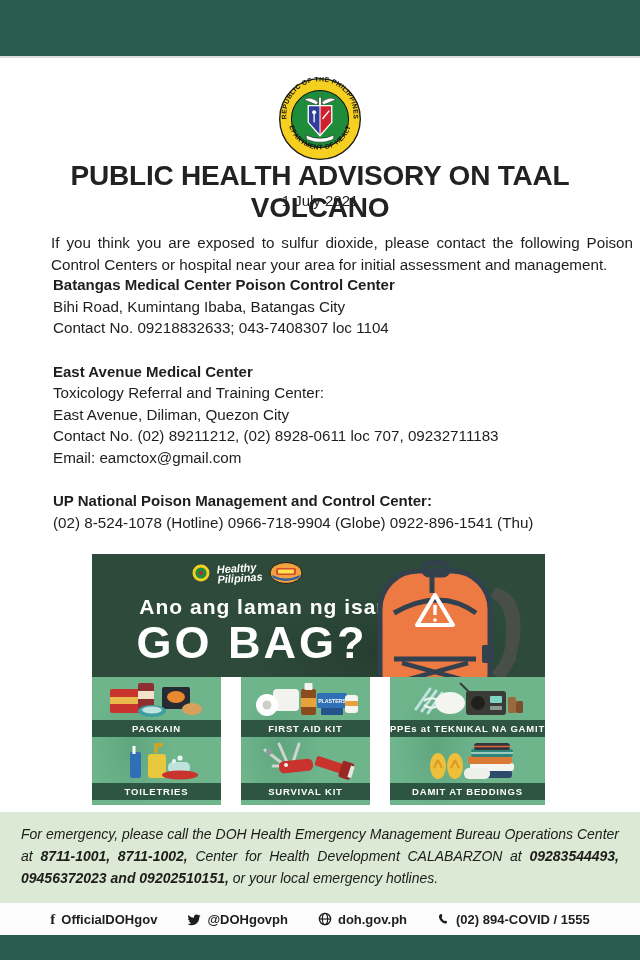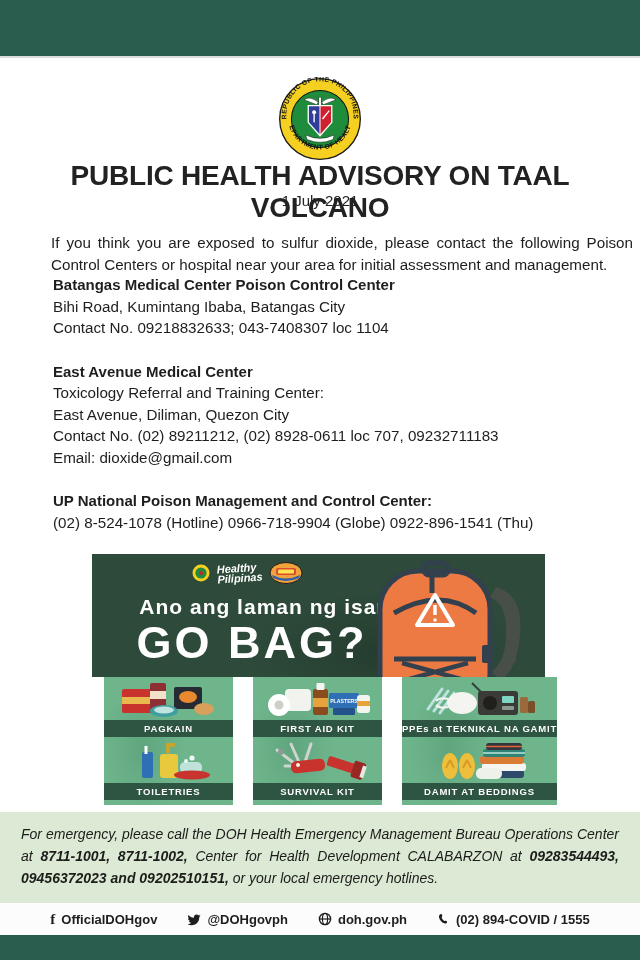--- a/index.html
+++ b/index.html
@@ -25,21 +25,21 @@
   .infographic{position:absolute;top:554px;left:92px;width:453px;height:251px;background:#ffffff;}
   .banner{position:relative;width:453px;height:123px;background:#2d4a3a;overflow:hidden;
           background-image:radial-gradient(ellipse 200px 90px at 65% 80%, rgba(0,0,0,.18), transparent 70%);}
   .brandrow{position:absolute;top:8px;left:100px;display:flex;align-items:center;gap:7px;}
   .brandtext{color:#fff;font-size:11px;font-weight:bold;font-style:italic;line-height:10px;transform:rotate(-4deg);}
   .q1{position:absolute;top:41px;left:8px;width:304px;text-align:right;color:#fff;
       font-size:21px;font-weight:bold;letter-spacing:1px;}
   .q2{position:absolute;top:63px;left:8px;width:304px;text-align:center;color:#fff;
       font-size:45px;font-weight:bold;letter-spacing:3px;}
   .backpack{position:absolute;left:266px;bottom:-4px;width:176px;height:122px;}
-  .grid{position:absolute;top:123px;left:12px;width:453px;height:128px;display:flex;gap:20px;}
+  .grid{position:absolute;top:123px;left:0;width:453px;height:128px;display:flex;gap:20px;}
   .col{flex:1;background:#6fb58c;display:flex;flex-direction:column;
        background-image:radial-gradient(ellipse 60px 90px at 30% 55%, rgba(20,90,60,.18), transparent 70%);}
   .illus{height:43px;display:flex;align-items:flex-end;justify-content:center;}
   .illus.second{height:46px;}
   .illus svg{display:block;margin-bottom:1px;}
   .lbl{height:17px;background:#2e5442;color:#ffffff;display:flex;align-items:center;justify-content:center;
        font-size:9.5px;font-weight:bold;letter-spacing:0.8px;white-space:nowrap;}
   .colpad{height:5px;}
   
   .emergency{position:absolute;top:812px;left:0;width:640px;height:91px;background:#dcead5;box-sizing:border-box;
@@ -98,21 +98,21 @@
     <div class="contact">
       <h2>Batangas Medical Center Poison Control Center</h2>
       <div>Bihi Road, Kumintang Ibaba, Batangas City</div>
       <div>Contact No. 09218832633; 043-7408307 loc 1104</div>
     </div>
     <div class="contact">
       <h2>East Avenue Medical Center</h2>
       <div>Toxicology Referral and Training Center:</div>
       <div>East Avenue, Diliman, Quezon City</div>
       <div>Contact No. (02) 89211212, (02) 8928-0611 loc 707, 09232711183</div>
-      <div>Email: dioxide@gmail.com</div>
+      <div>Email: eamctox@gmail.com</div>
     </div>
     <div class="contact">
       <h2>UP National Poison Management and Control Center:</h2>
       <div>(02) 8-524-1078 (Hotline) 0966-718-9904 (Globe) 0922-896-1541 (Thu)</div>
     </div>
   </div>
 
   <div class="infographic">
     <div class="banner">
       <div class="brandrow">

